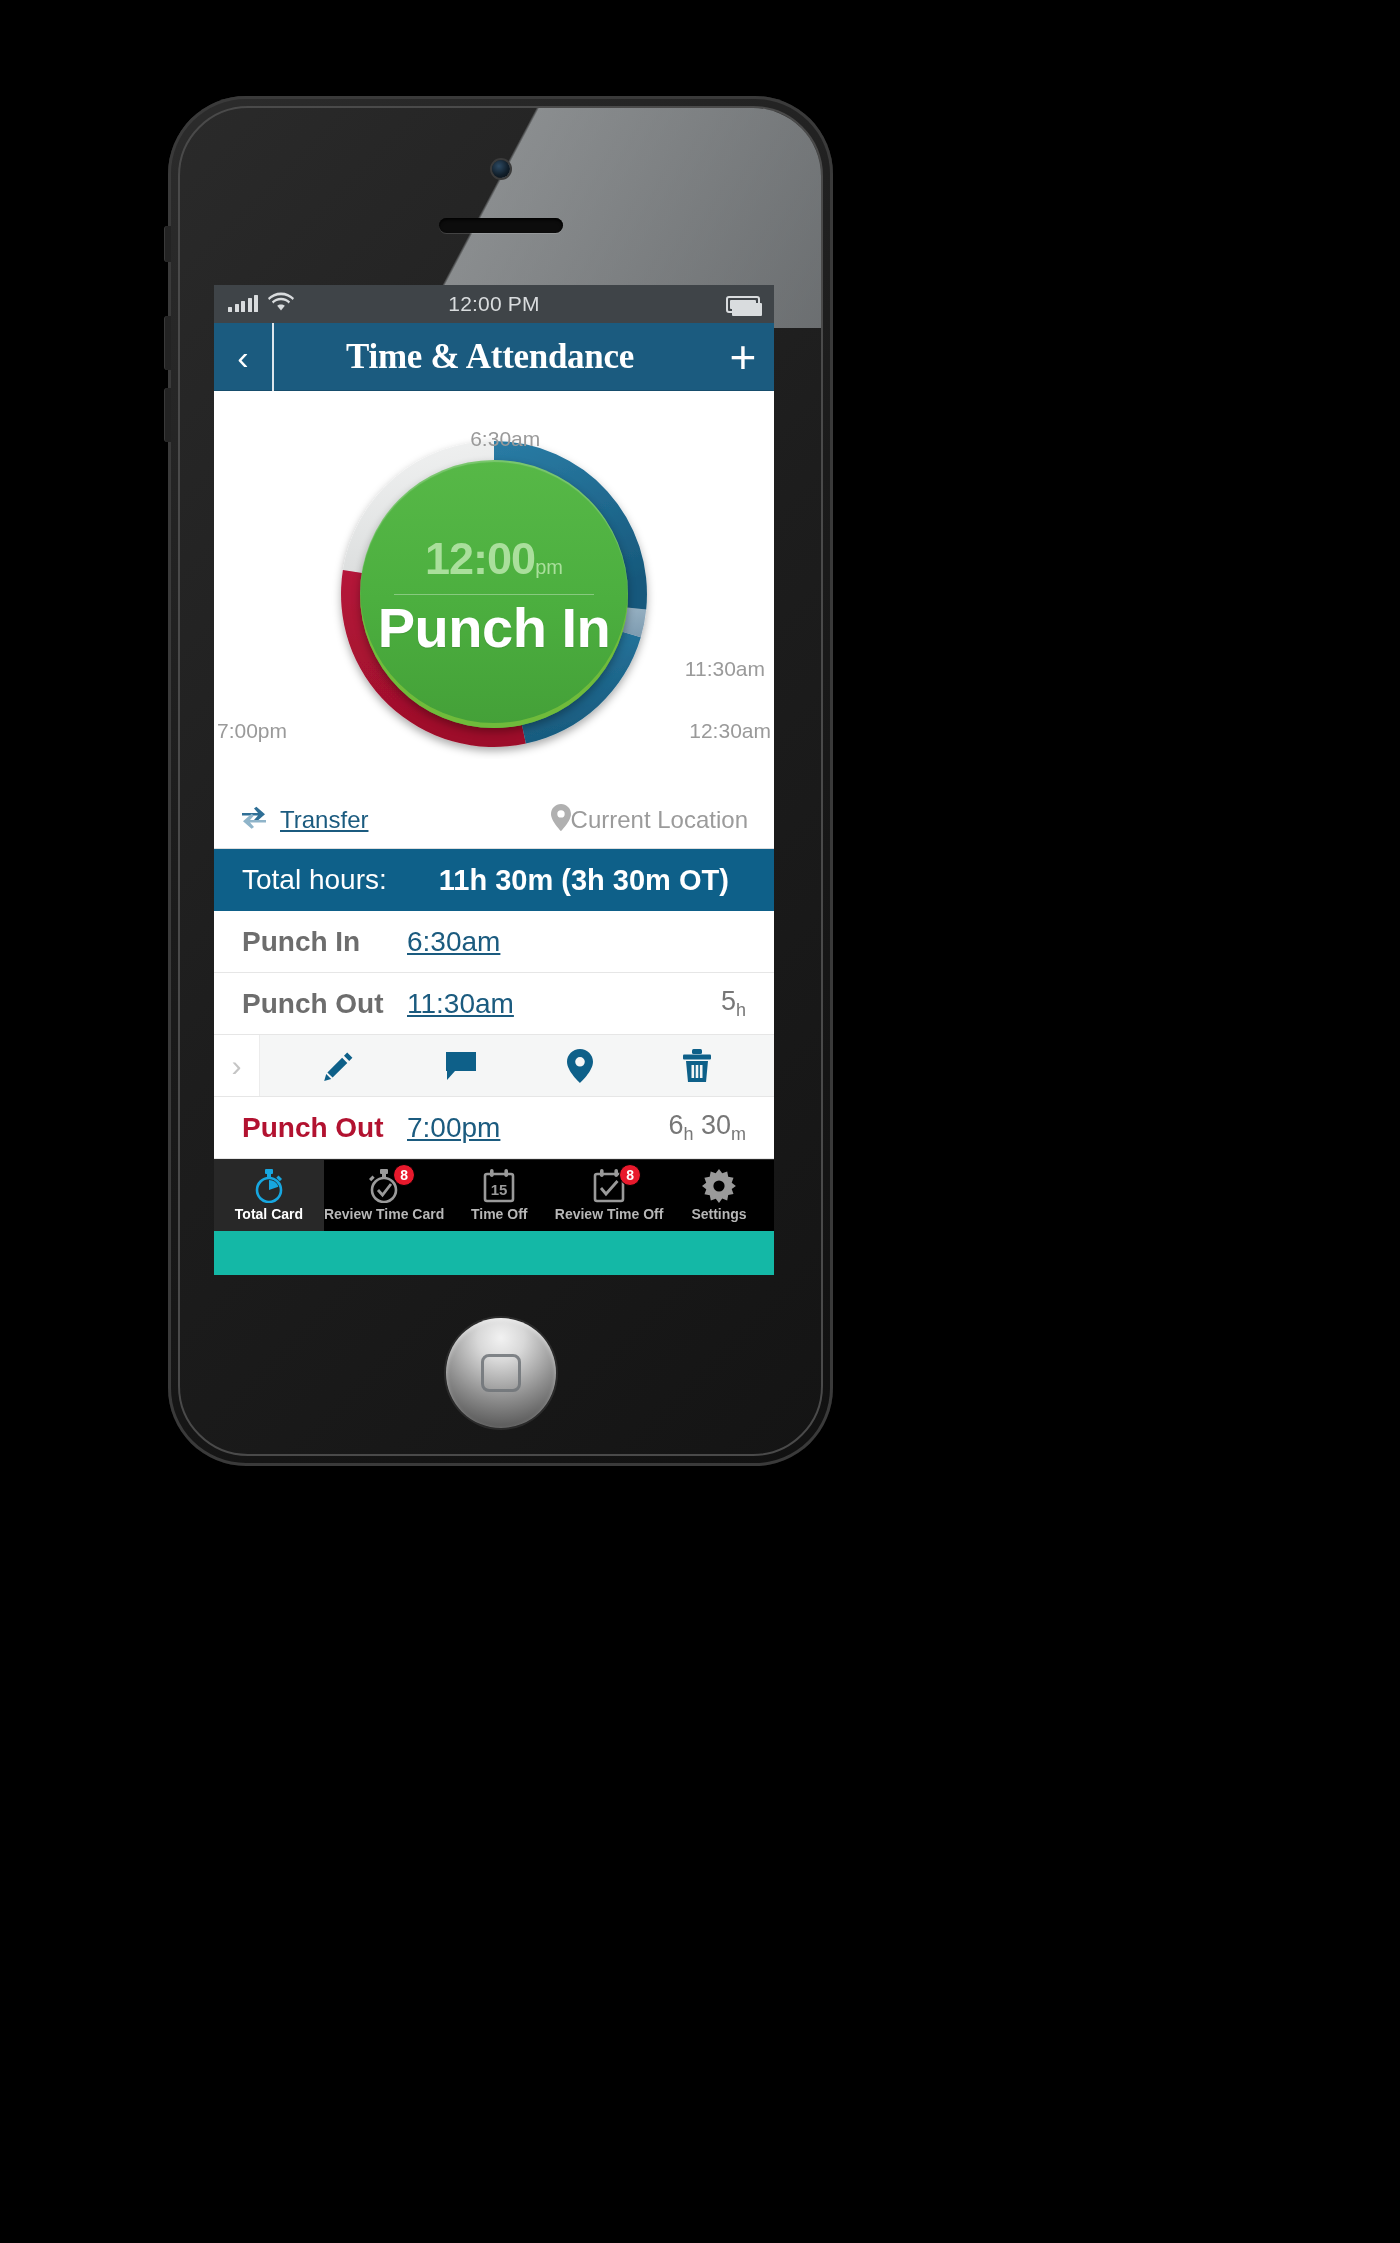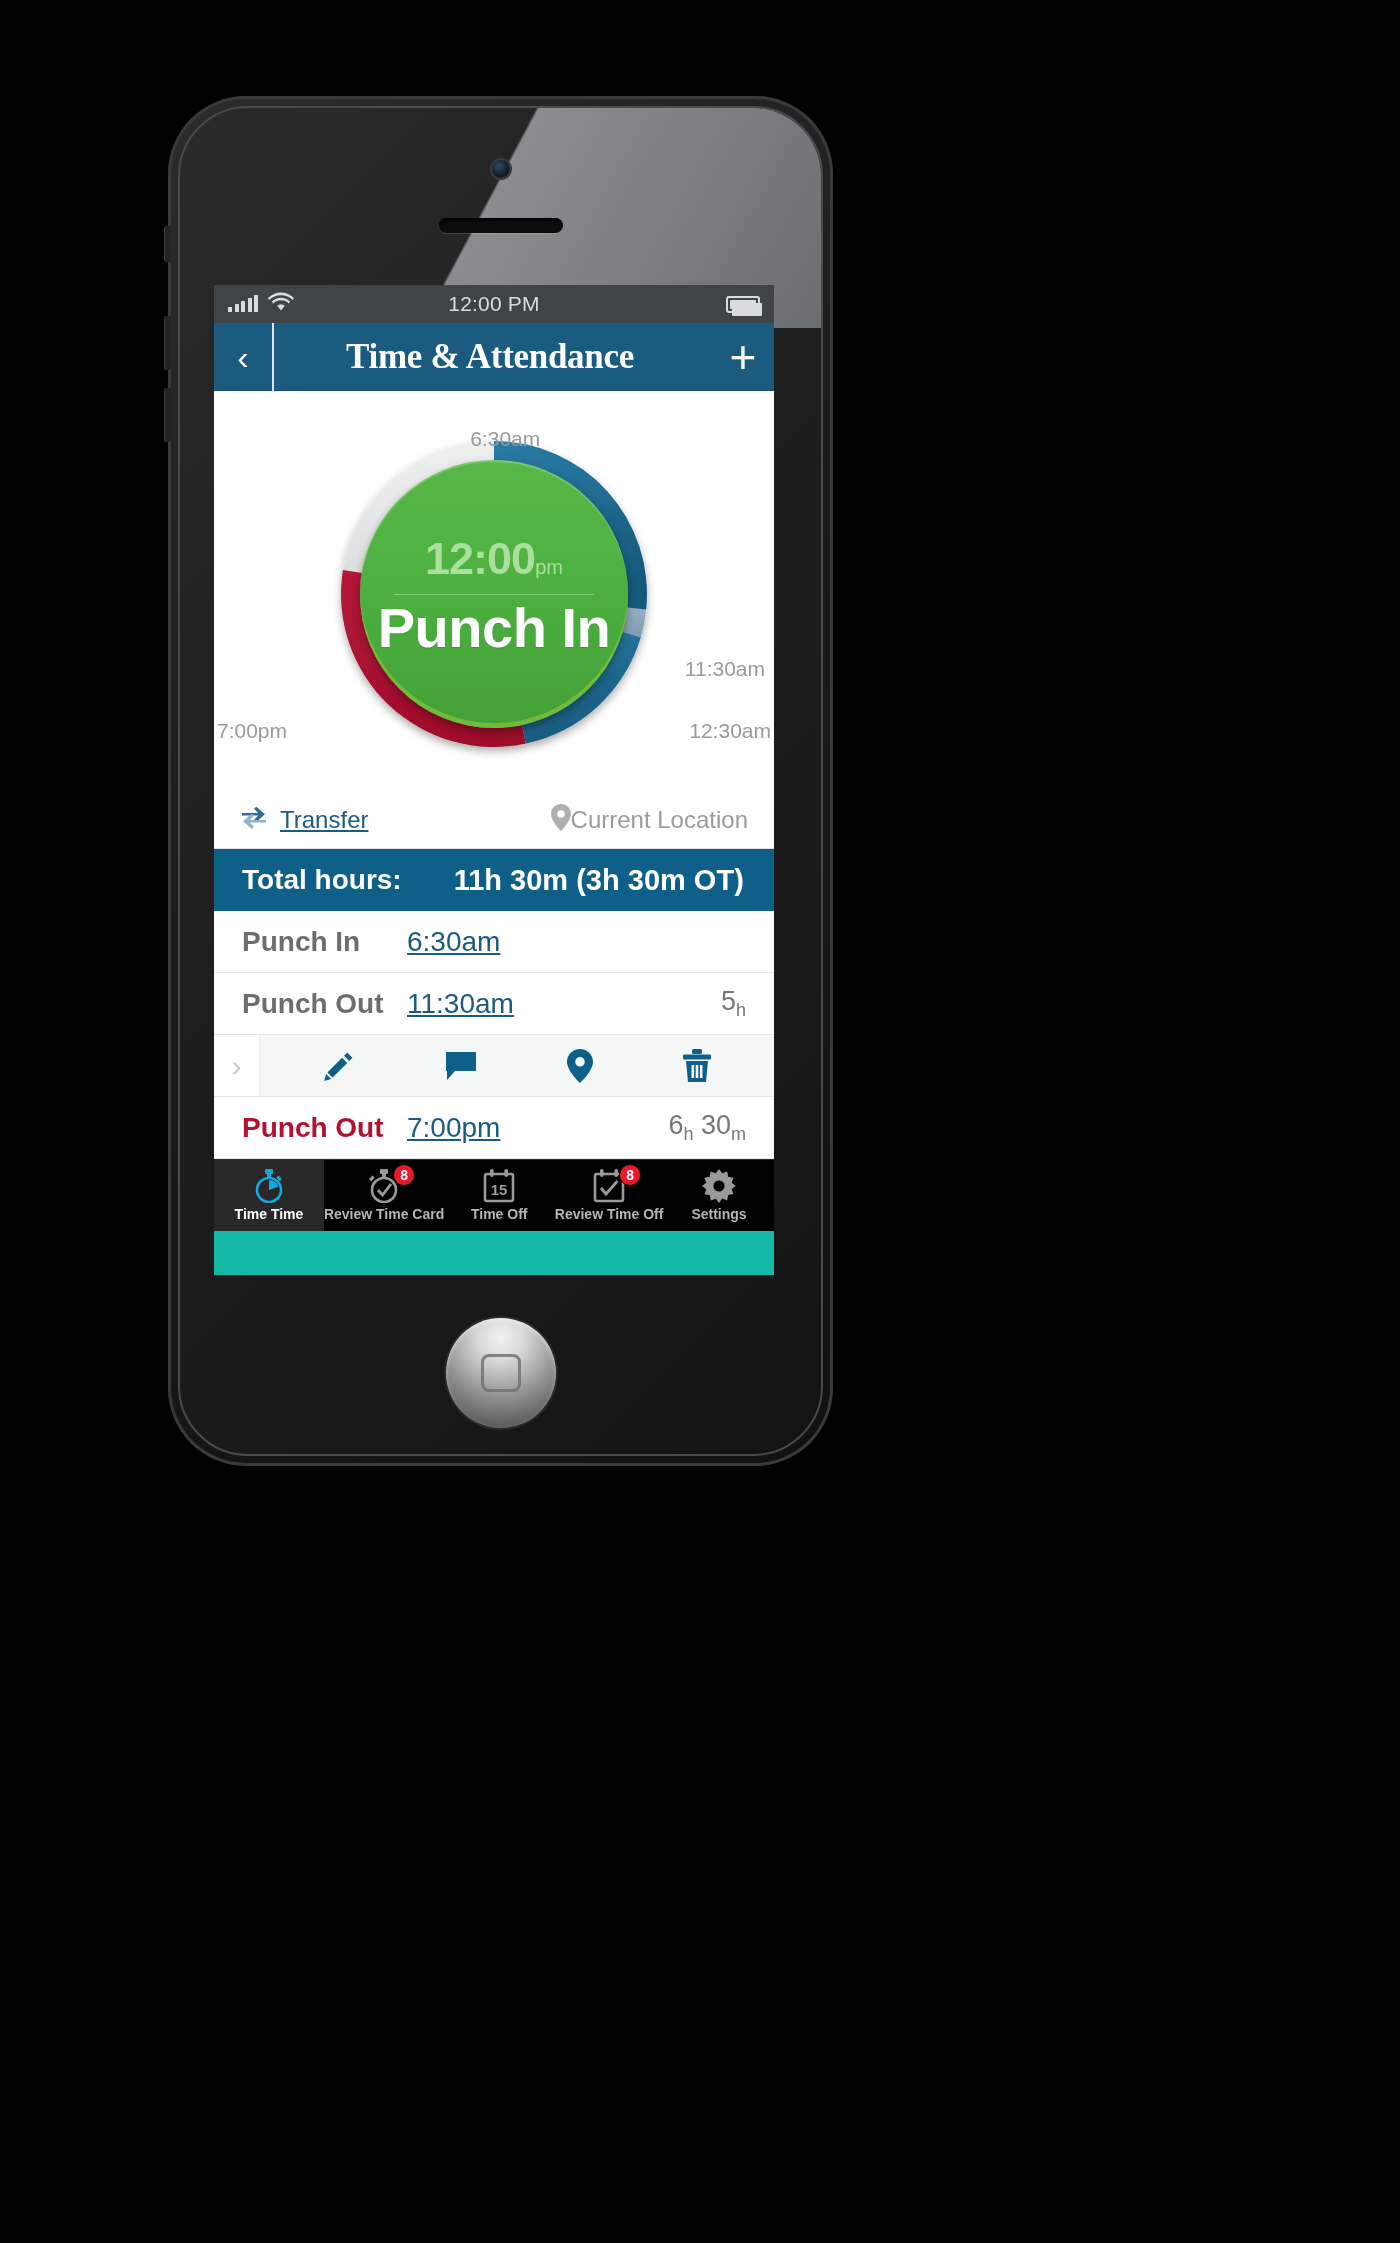--- a/index.html
+++ b/index.html
@@ -140,21 +140,21 @@
   }
   #transfer-link{display:flex;align-items:center;gap:12px;}
   #transfer-text{color:#1b5b7f;font-size:24px;text-decoration:underline;}
   #location-group{margin-left:auto;display:flex;align-items:center;}
   #location-text{color:#9b9b9b;font-size:24px;}
 
   
   #totals-bar{
     height:62px;background:#0e6089;display:flex;align-items:center;padding:0 28px;color:#fff;
   }
-  #totals-label{font-size:28px;font-weight:bold;}
+  #totals-label{font-size:28px;font-weight:normal;}
   #totals-value{font-size:29px;font-weight:bold;margin-left:52px;}
 
   
   .punch-row{
     height:62px;display:flex;align-items:center;padding:0 28px;background:#fff;
     border-bottom:1px solid #e6e6e6;
   }
   .punch-row .row-label{font-size:28px;font-weight:bold;color:#6d6d6d;width:165px;}
   .punch-row.out .row-label{color:#b21230;}
   .punch-row .row-time{font-size:28px;color:#1b5b7f;text-decoration:underline;}
@@ -367,21 +367,21 @@
     <div class="tab active">
       <div class="tab-icon">
         <svg width="30" height="34" viewBox="0 0 30 34">
           <rect x="11" y="0" width="8" height="5" rx="1" fill="#17a7e0"></rect>
           <rect x="13" y="4" width="4" height="4" fill="#17a7e0"></rect>
           <circle cx="15" cy="21" r="12" fill="none" stroke="#17a7e0" stroke-width="2.6"></circle>
           <path d="M15 21 L15 11 A10 10 0 0 1 24.4 17.7 Z" fill="#17a7e0"></path>
           <path d="M24.5 6.5l3.5 3.5-2.2 2.2-3.5-3.5z" fill="#17a7e0"></path>
         </svg>
       </div>
-      <div class="tab-label">Time Time</div>
+      <div class="tab-label">Total Card</div>
     </div>
 
     <div class="tab">
       <div class="tab-icon">
         <svg width="30" height="34" viewBox="0 0 30 34">
           <rect x="11" y="0" width="8" height="5" rx="1" fill="#9a9a9a"></rect>
           <rect x="13" y="4" width="4" height="4" fill="#9a9a9a"></rect>
           <circle cx="15" cy="21" r="12" fill="none" stroke="#9a9a9a" stroke-width="2.6"></circle>
           <path d="M9 21l4.5 5L22 15" fill="none" stroke="#9a9a9a" stroke-width="2.8"></path>
           <path d="M3.5 6.5L0 10l2.2 2.2 3.5-3.5z" fill="#9a9a9a"></path>

